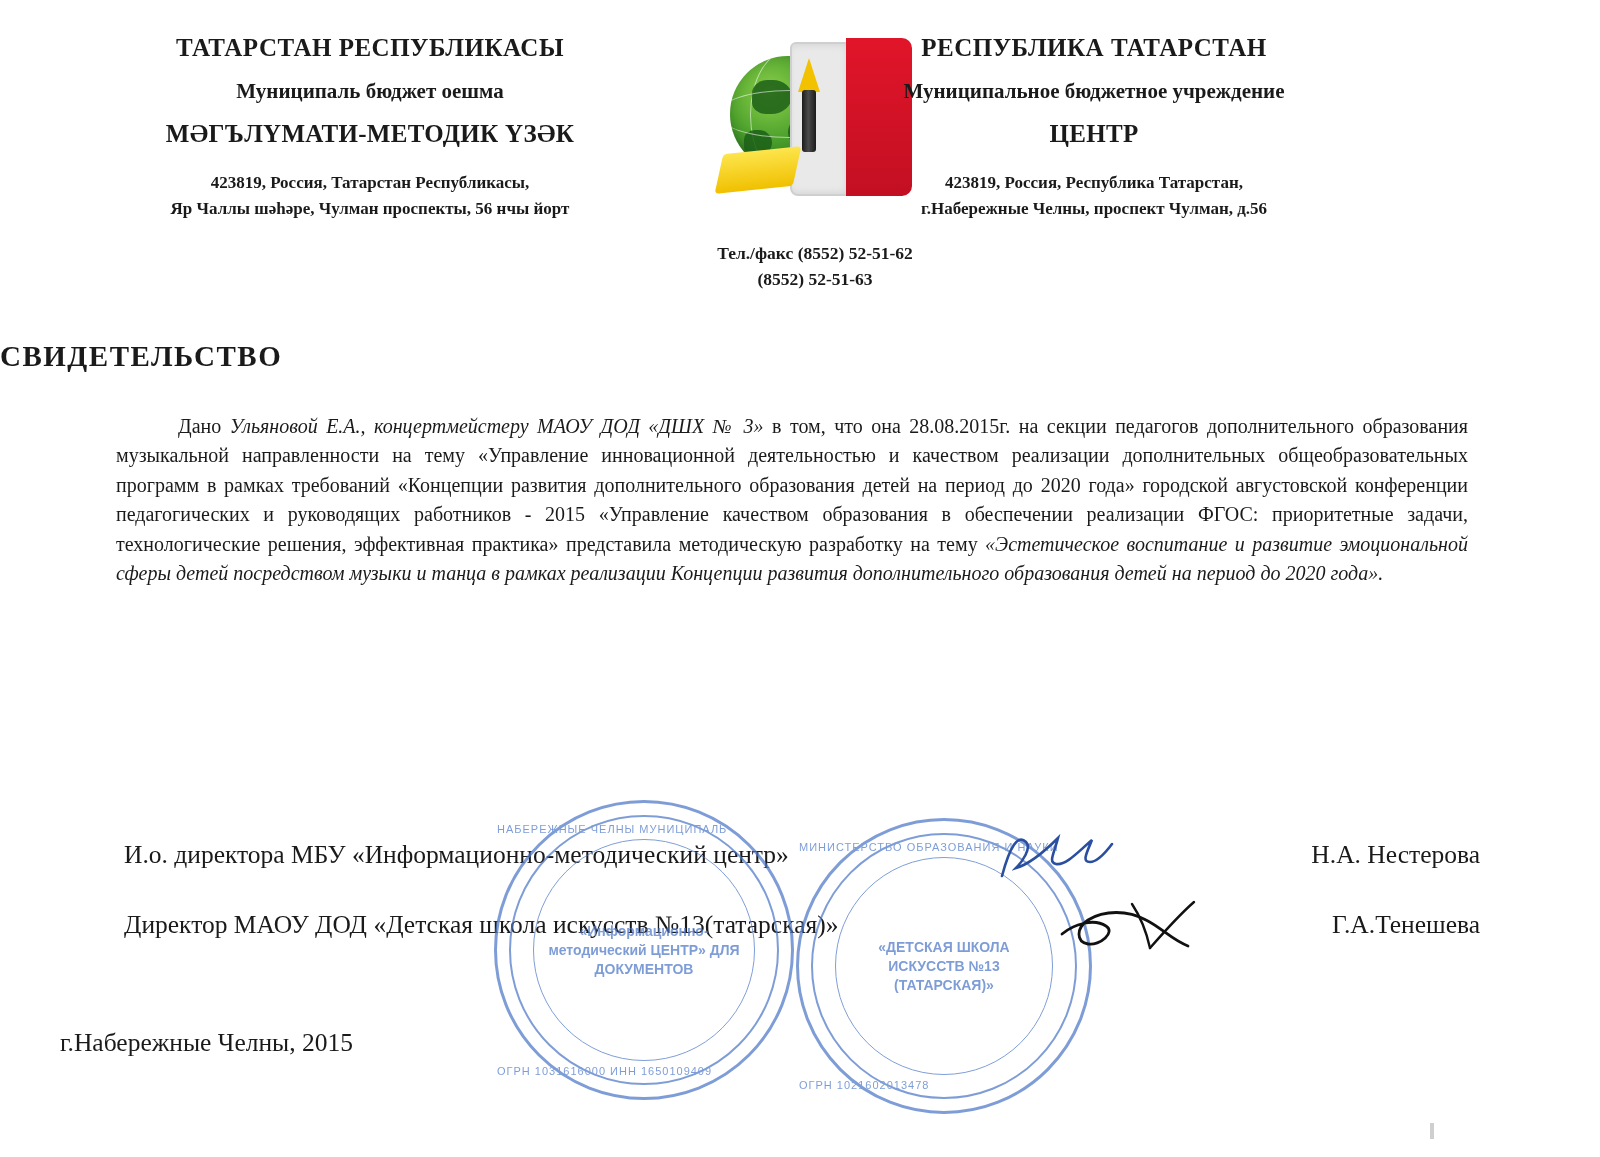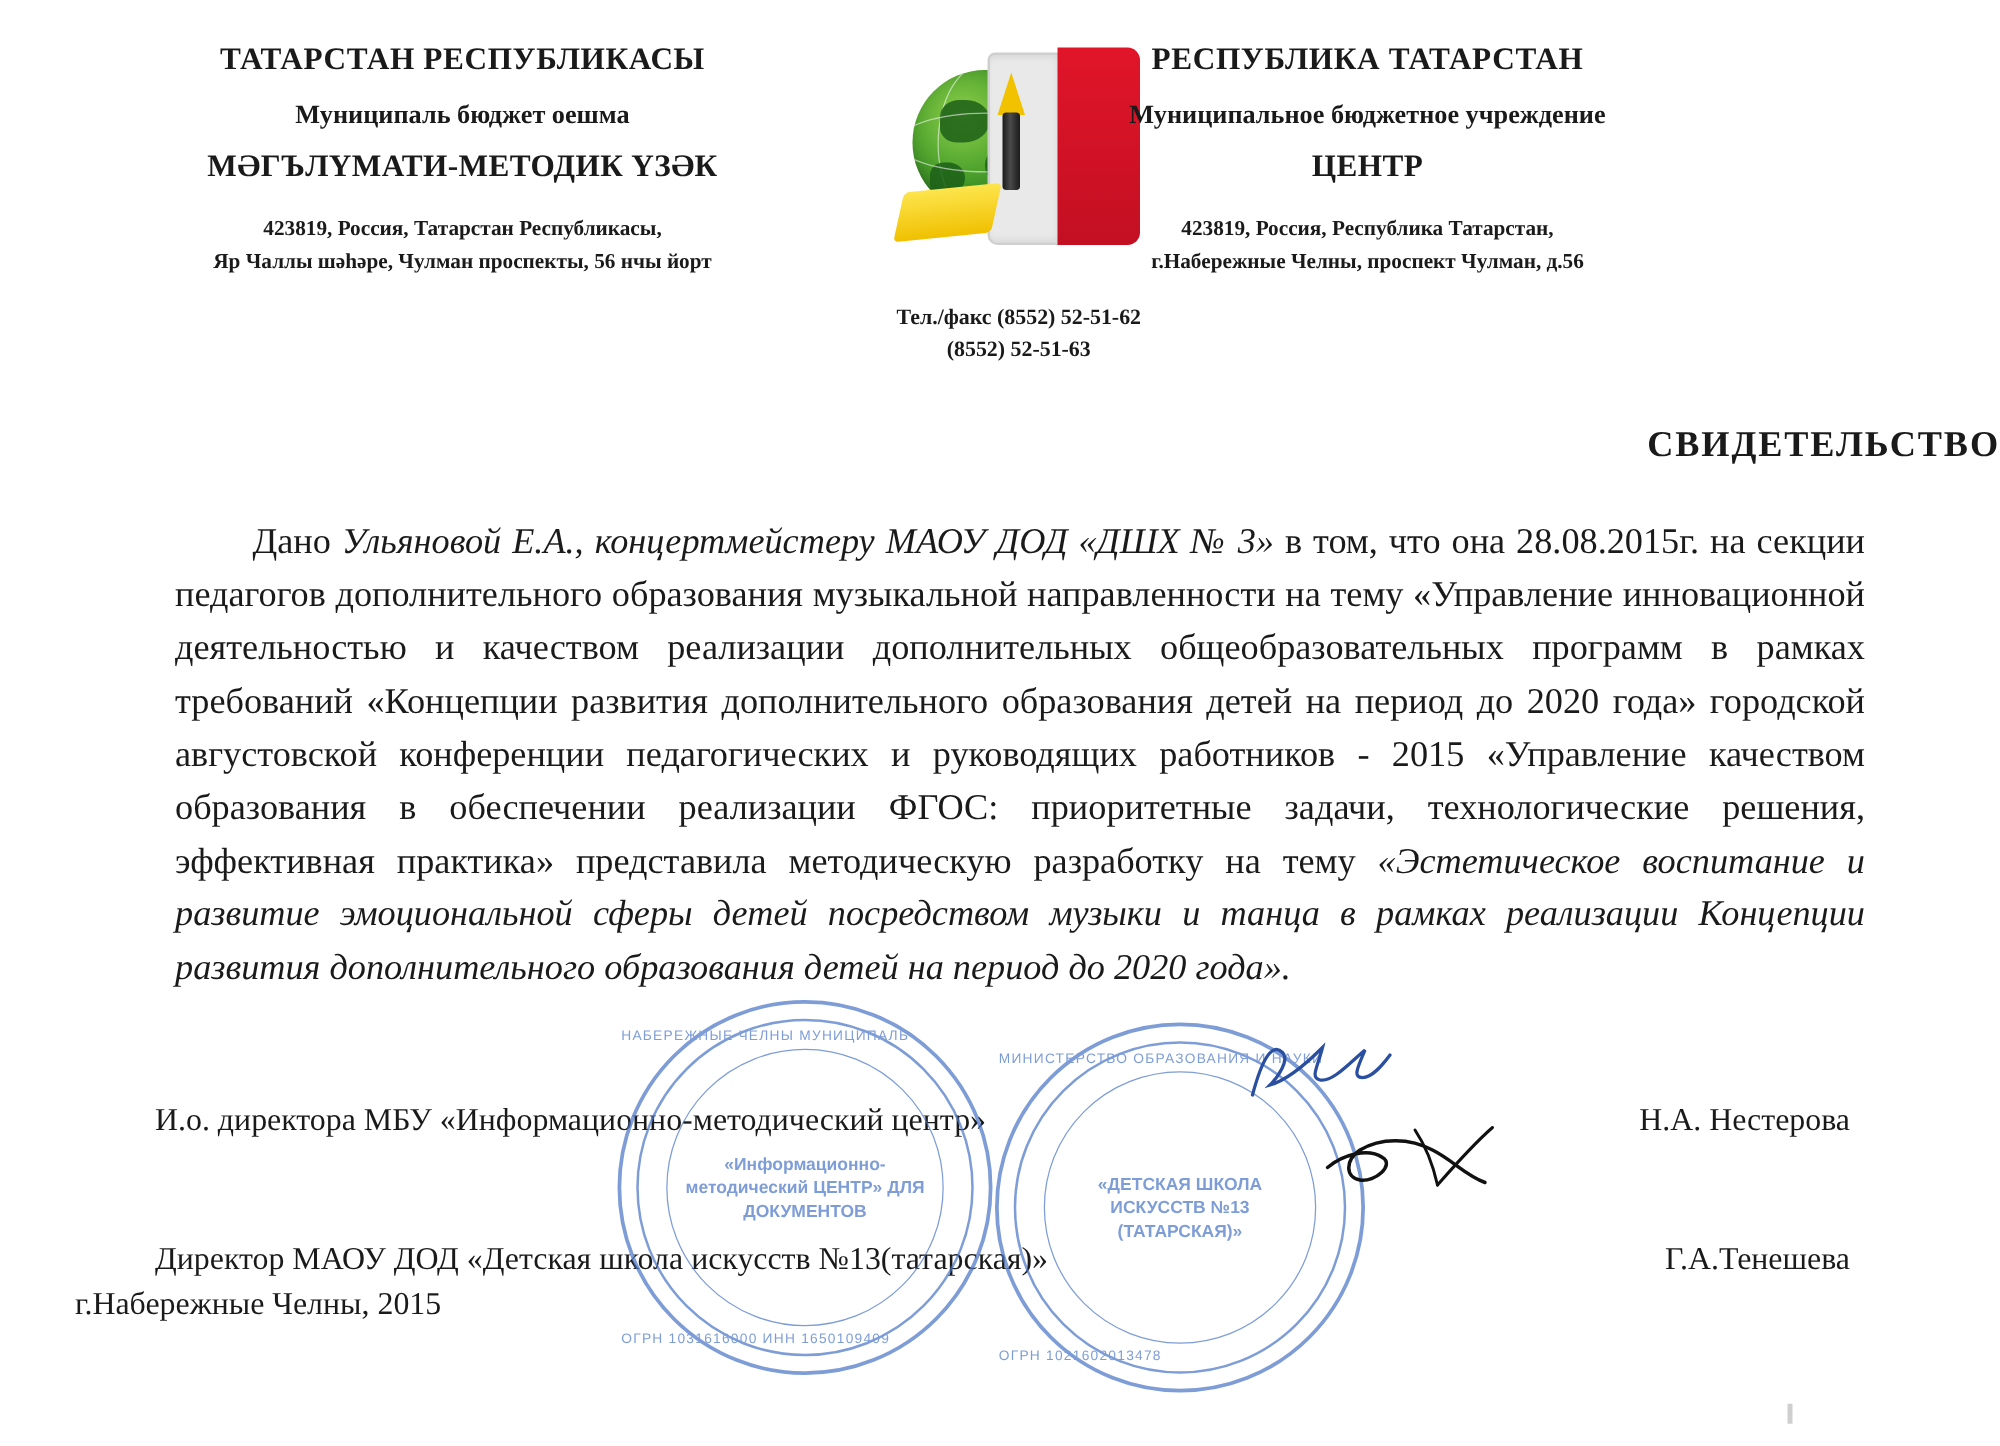--- a/index.html
+++ b/index.html
@@ -175,50 +175,49 @@
     font-size: 17.5px;
     line-height: 1.5;
   }
 
   
   .doc-title {
     position: absolute;
     top: 340px;
     left: 0;
     width: 1600px;
-    text-align: right;
+    text-align: left;
     font-weight: bold;
     font-size: 29px;
     letter-spacing: 1.5px;
   }
 
   .body-text {
     position: absolute;
     top: 412px;
-    left: 140px;
+    left: 116px;
     width: 1352px;
-    font-size: 29px;
+    font-size: 20px;
     line-height: 1.47;
     text-align: justify;
     text-indent: 62px;
     hyphens: none;
   }
   .body-text .it { font-style: italic; }
 
   .sign-block {
     position: absolute;
     left: 124px;
     top: 840px;
     width: 1356px;
     font-size: 25.5px;
   }
   .sign-row {
     position: relative;
     height: 70px;
-    margin-top: 41px;
   }
   .sign-role {
     position: absolute;
     left: 0;
     top: 0;
     white-space: nowrap;
   }
   .sign-name {
     position: absolute;
     right: 0;

